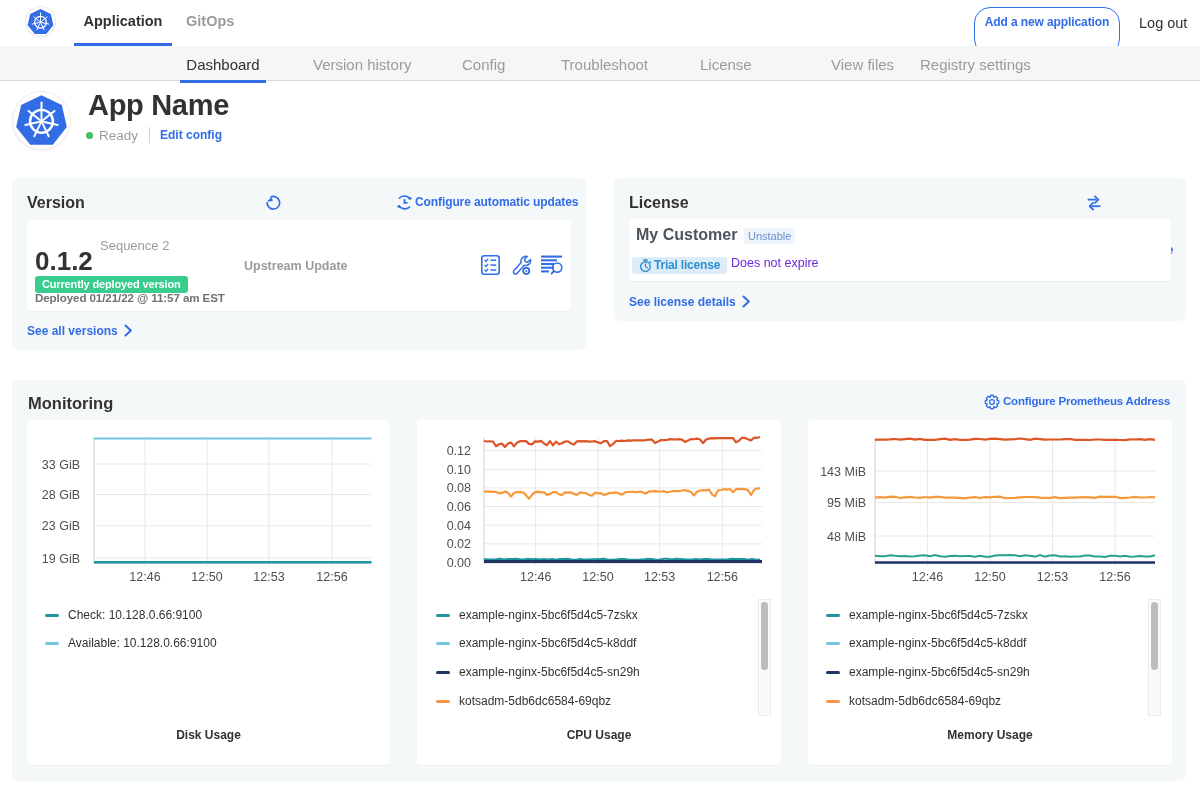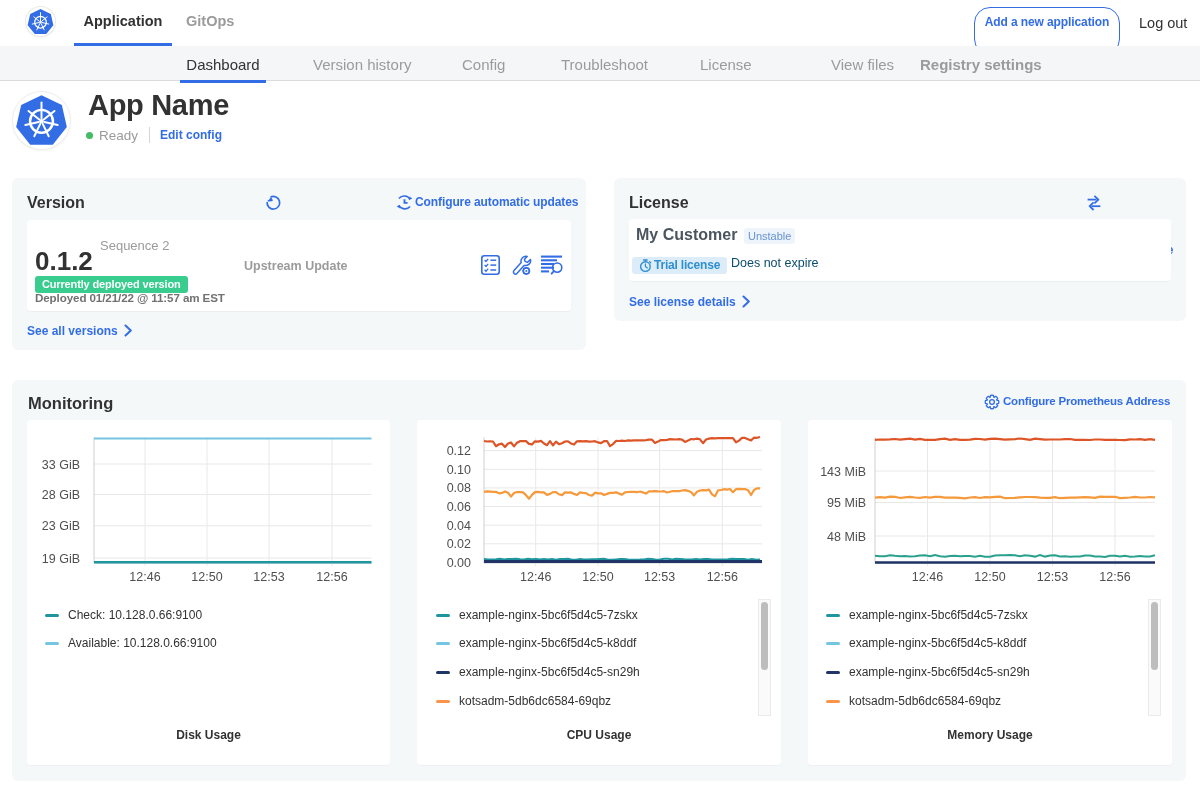--- a/index.html
+++ b/index.html
@@ -67,21 +67,21 @@
 <div class="btn-add">Add a new application</div>
 <div class="logout">Log out</div>
 
 <div class="subnav"></div>
 <div class="snav active" style="left:180px; width:86px; text-align:center;">Dashboard</div>
 <div class="snav" style="left:313px;">Version history</div>
 <div class="snav" style="left:462px;">Config</div>
 <div class="snav" style="left:561px;">Troubleshoot</div>
 <div class="snav" style="left:700px;">License</div>
 <div class="snav" style="left:804px;margin-left:27px;">View files</div>
-<div class="snav" style="left:920px;font-weight:bold;">Registry settings</div>
+<div class="snav" style="left:920px;">Registry settings</div>
 
 <div class="appicon"><svg width="57" height="57" viewBox="0 0 57 57">
       <polygon points="28.50,3.30 48.83,13.09 53.85,35.09 39.78,52.73 17.22,52.73 3.15,35.09 8.17,13.09" fill="#326de6"></polygon>
       <circle cx="28.5" cy="29.3" r="11.44" fill="none" stroke="#fff" stroke-width="2.47"></circle>
       <line x1="28.50" y1="26.44" x2="28.50" y2="10.58" stroke="#fff" stroke-width="1.95" stroke-linecap="round"></line>
       <line x1="30.74" y1="27.52" x2="41.51" y2="18.93" stroke="#fff" stroke-width="1.95" stroke-linecap="round"></line>
       <line x1="31.29" y1="29.94" x2="44.72" y2="33.00" stroke="#fff" stroke-width="1.95" stroke-linecap="round"></line>
       <line x1="29.74" y1="31.88" x2="35.72" y2="44.29" stroke="#fff" stroke-width="1.95" stroke-linecap="round"></line>
       <line x1="27.26" y1="31.88" x2="21.28" y2="44.29" stroke="#fff" stroke-width="1.95" stroke-linecap="round"></line>
       <line x1="25.71" y1="29.94" x2="12.28" y2="33.00" stroke="#fff" stroke-width="1.95" stroke-linecap="round"></line>
@@ -139,21 +139,21 @@
       <path d="M1.5 1.5 L6.8 6.5 L1.5 11.5" stroke="#326de6" stroke-width="2" fill="none" stroke-linecap="round" stroke-linejoin="round"></path>
     </svg></div>
 
 <div class="card" style="left:614px; top:178px; width:572px; height:143px;"></div>
 <div class="card-title" style="left:629px; top:194px;">License</div>
 <div class="iconlink" style="left:1103px; top:195px; letter-spacing:-0.2px;margin-top:48px;">Sync license</div>
 <div class="inner" style="left:629px; top:219px; width:542px; height:62px;"></div>
 <div class="abs" style="left:636px; top:226px; font-size:16px; font-weight:bold; color:#4a555f;">My Customer</div>
 <div class="badge-unstable" style="left:744px; top:228px;">Unstable</div>
 <div class="badge-trial" style="left:632px; top:257px;">Trial license</div>
-<div class="abs" style="left:731px; top:256px; font-size:12.5px; color:#0c4a6e;">Does not expire</div>
+<div class="abs" style="left:731px; top:256px; font-size:12.5px; color:#6d28d9;">Does not expire</div>
 <div class="seemore" style="left:629px; top:295px;">See license details <svg style="margin-left:3px; vertical-align:-2px;" width="8" height="13" viewBox="0 0 8 13">
       <path d="M1.5 1.5 L6.8 6.5 L1.5 11.5" stroke="#326de6" stroke-width="2" fill="none" stroke-linecap="round" stroke-linejoin="round"></path>
     </svg></div>
 
 <div class="card" style="left:12px; top:380px; width:1174px; height:401px;"></div>
 <div class="card-title" style="left:28px; top:394px; font-size:16.5px;">Monitoring</div>
 <div class="iconlink" style="left:1003px; top:395px; font-size:11.5px; letter-spacing:-0.2px;">Configure Prometheus Address</div>
 
 <div class="chartcard" style="left:27px; width:363px;"></div>
 <div class="chartcard" style="left:417px; width:364px;"></div>

